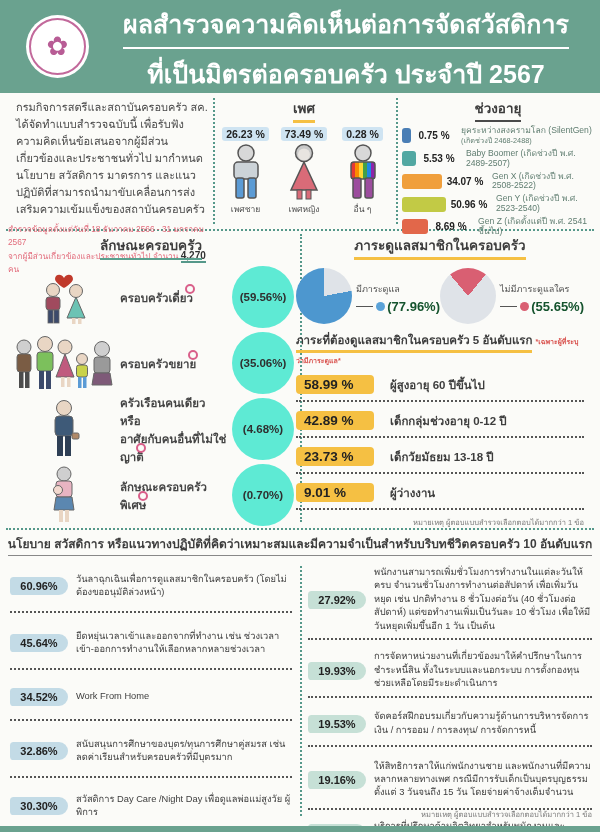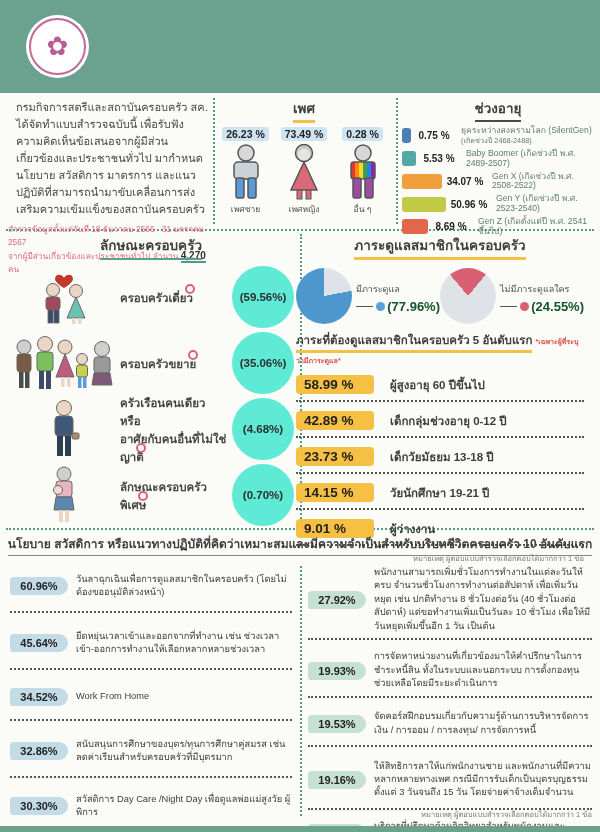--- a/index.html
+++ b/index.html
@@ -91,20 +91,24 @@
   .bottom-bar{position:absolute;left:0;top:826px;width:600px;height:6px;background:#6aa28f;}
 </style>
 </head>
 <body>
 
 <div class="poster">
 
   <div class="header">
     <div class="logo">
       <div class="logo-inner">✿</div>
+    </div>
+    <div class="titles">
+      <span class="title-l1">ผลสำรวจความคิดเห็นต่อการจัดสวัสดิการ</span>
+      <div class="title-l2">ที่เป็นมิตรต่อครอบครัว ประจำปี 2567</div>
     </div>
   </div>
 
   <div class="vdiv" style="left:213px;top:98px;height:126px;"></div>
   <div class="vdiv" style="left:396px;top:98px;height:126px;"></div>
   <div class="hdiv" style="left:6px;top:229px;width:588px;"></div>
   <div class="vdiv" style="left:300px;top:234px;height:288px;"></div>
   <div class="hdiv" style="left:6px;top:528px;width:588px;"></div>
   <div class="vdiv" style="left:300px;top:566px;height:250px;"></div>
 
@@ -298,21 +302,21 @@
           <span class="dot" style="background:#5aa2d8;"></span>
           <span class="pie-pct">(77.96%)</span>
         </span>
       </span>
       <span class="pie pie2"></span>
       <span class="pie-legend">
         <span class="pie-label">ไม่มีภาระดูแลใคร</span>
         <span class="pie-val">
           <span class="legend-line"></span>
           <span class="dot" style="background:#d95f72;"></span>
-          <span class="pie-pct">(24.55%)</span>
+          <span class="pie-pct">(55.65%)</span>
         </span>
       </span>
     </div>
     <div class="care-sub">
       <span class="sec-title u-yellow" style="font-size:11.5px;">ภาระที่ต้องดูแลสมาชิกในครอบครัว 5 อันดับแรก</span>
       <span class="care-note">*เฉพาะผู้ที่ระบุว่ามีภาระดูแล*</span>
     </div>
     <div class="care-list">
       <div class="care-item">
         <span class="chip-gold">58.99 %</span>
@@ -320,24 +324,20 @@
       </div>
       <div class="care-item">
         <span class="chip-gold">42.89 %</span>
         <span class="care-label">เด็กกลุ่มช่วงอายุ 0-12 ปี</span>
       </div>
       <div class="care-item">
         <span class="chip-gold">23.73 %</span>
         <span class="care-label">เด็กวัยมัธยม 13-18 ปี</span>
       </div>
       <div class="care-item">
-        <span class="chip-gold">14.15 %</span>
-        <span class="care-label">วัยนักศึกษา 19-21 ปี</span>
-      </div>
-      <div class="care-item">
         <span class="chip-gold">9.01 %</span>
         <span class="care-label">ผู้ว่างงาน</span>
       </div>
     </div>
     <div class="footnote">หมายเหตุ ผู้ตอบแบบสำรวจเลือกตอบได้มากกว่า 1 ข้อ</div>
   </div>
 
   <div class="policy-title">
     <span>นโยบาย สวัสดิการ หรือแนวทางปฏิบัติที่คิดว่าเหมาะสมและมีความจำเป็นสำหรับบริบทชีวิตครอบครัว 10 อันดับแรก</span>
   </div>

